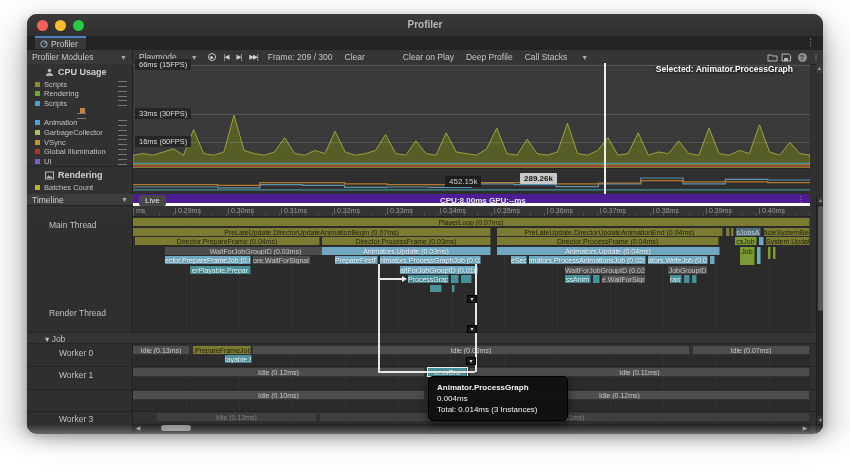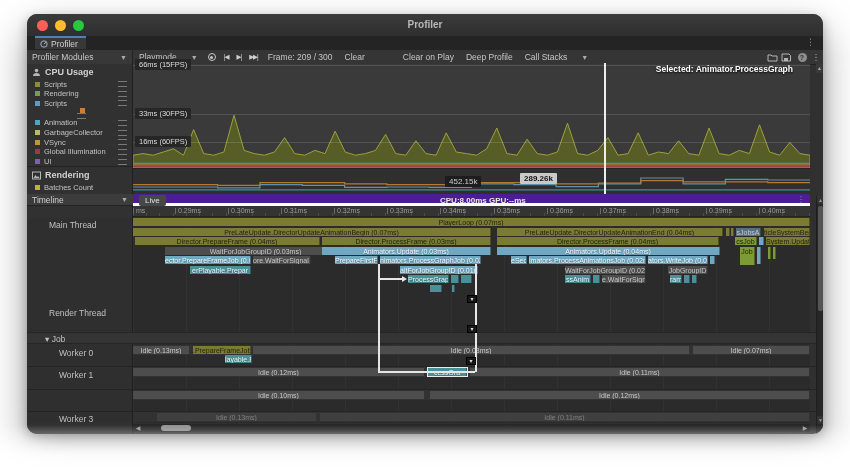--- a/index.html
+++ b/index.html
@@ -29,21 +29,21 @@
   .caret{font-size:7px;color:#aaa;}
   .rec{width:8px;height:8px;border:1.5px solid #c6c6c6;border-radius:50%;display:inline-flex;align-items:center;justify-content:center;box-sizing:border-box;margin:0 4px;}
   .rec i{width:3px;height:3px;background:#c6c6c6;border-radius:50%;}
   .step{font-size:6.5px;letter-spacing:-1px;color:#cfcfcf;padding:0 4px;}
   .tb-gap{width:26px;} .tb-spacer{flex:1;}
   .tb-icon{width:14px;text-align:center;color:#b5b5b5;}
   .help-circ{display:inline-block;width:9px;height:9px;border-radius:50%;background:#8f8f8f;color:#2b2b2b;
     font-size:7px;line-height:9px;font-weight:bold;text-align:center;}
   
   .sidebar{position:absolute;left:0;top:50px;width:106px;bottom:0;background:#313131;border-right:1px solid #1f1f1f;box-sizing:border-box;}
-  .mod-header{position:absolute;left:0;width:106px;height:12px;display:flex;align-items:center;gap:4px;padding-left:5px;
+  .mod-header{position:absolute;left:0;width:106px;height:12px;display:flex;align-items:center;gap:4px;padding-left:18px;
     font-size:9px;font-weight:bold;color:#d0d0d0;box-sizing:border-box;}
   .legend-row{position:absolute;left:0;width:106px;height:10px;display:flex;align-items:center;padding-left:8px;box-sizing:border-box;}
   .legend-row .sw{width:5px;height:5px;margin-right:4px;flex:none;}
   .legend-row .lab{font-size:7.5px;color:#c2c2c2;white-space:nowrap;overflow:hidden;flex:1;}
   .legend-row .handle{width:9px;height:4px;border-top:1px solid #787878;border-bottom:1px solid #787878;margin-right:6px;flex:none;}
   .side-sep{position:absolute;left:0;width:106px;height:1px;background:#232323;}
   
   .chart-cpu{position:absolute;left:106px;top:50px;width:677px;height:104px;background:#3a3a3a;}
   .chart-render{position:absolute;left:106px;top:154px;width:677px;height:26px;background:#2f2f2f;border-top:1px solid #232323;box-sizing:border-box;}
   .gridline{position:absolute;left:106px;width:677px;height:1px;background:rgba(255,255,255,.13);}
@@ -317,20 +317,25 @@
       <div class="sarrow" style="top:0;">▲</div>
       <div class="vthumb" style="top:10px;height:105px;"></div>
       <div class="sarrow" style="bottom:10px;">▼</div>
     </div>
     <div class="hscroll">
       <div class="harrow" style="left:0;">◀</div>
       <div class="hthumb"></div>
       <div class="harrow" style="right:0;">▶</div>
     </div>
 
+    <div class="tooltip">
+      <div class="t1">Animator.ProcessGraph</div>
+      <div>0.004ms</div>
+      <div>Total: 0.014ms (3 Instances)</div>
+    </div>
   <div class="legend-row" style="top: 65px;">
         <span class="sw" style="background: rgb(140, 140, 58);"></span>
         <span class="lab">Scripts</span>
         <span class="handle"></span>
       </div>
       <div class="legend-row" style="top: 74.7px;">
         <span class="sw" style="background: rgb(116, 163, 60);"></span>
         <span class="lab">Rendering</span>
         <span class="handle"></span>
       </div>

